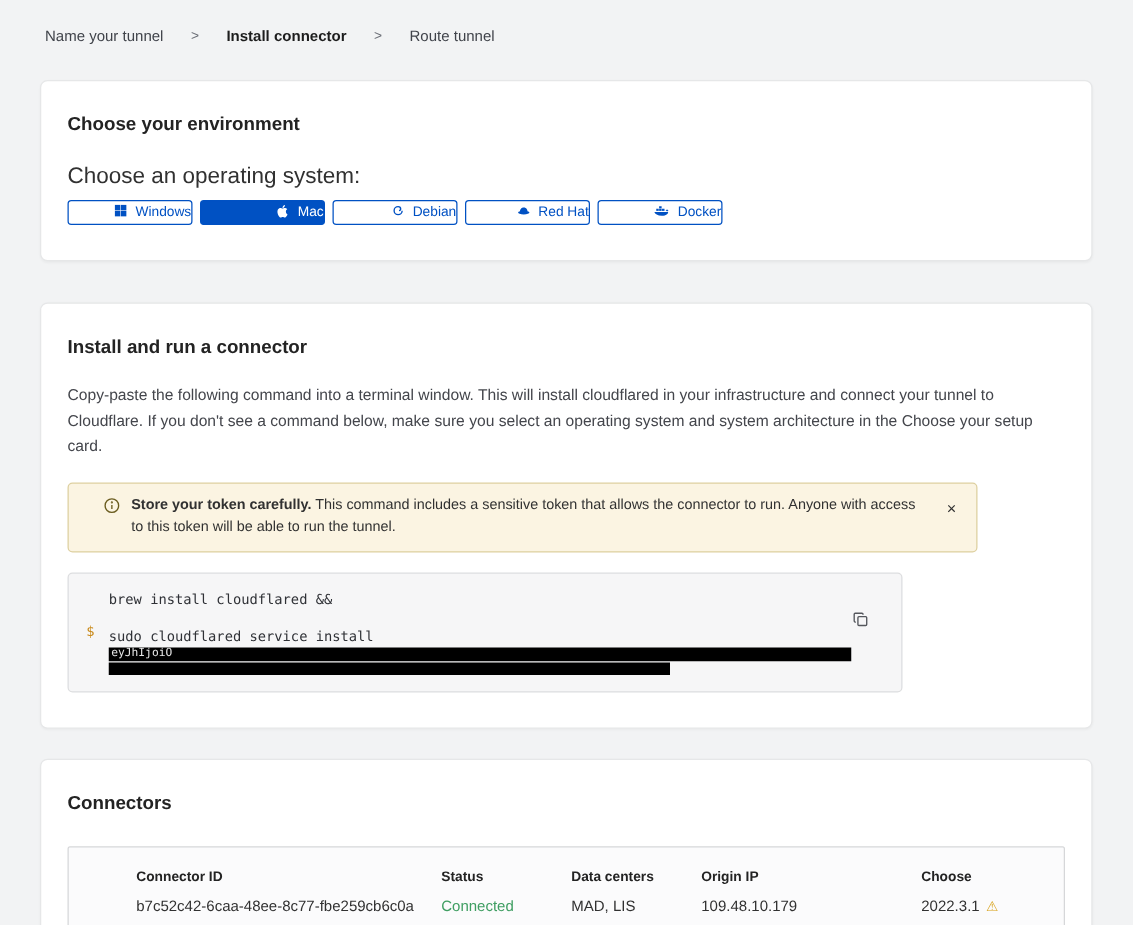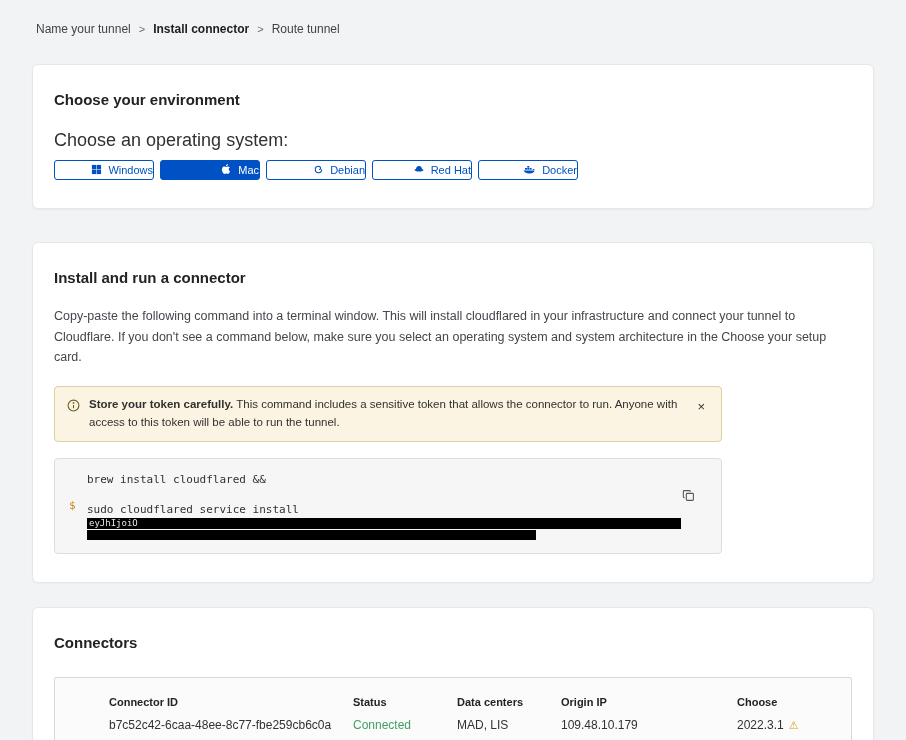--- a/index.html
+++ b/index.html
@@ -10,21 +10,21 @@
     color: #313131;
   }
 
   
   .breadcrumb {
     padding: 22px 0 0 36px;
     font-size: 12px;
     color: #40434a;
     display: flex;
     align-items: center;
-    gap: 8px;
+    gap: 22px;
   }
   .crumb { cursor: default; }
   .crumb.active { font-weight: bold; color: #1d1d1d; }
   .crumb-sep { color: #6b6e76; font-size: 11px; }
 
   
   .card {
     margin: 0 32px;
     background: #ffffff;
     border: 1px solid #e6e7e8;
@@ -58,25 +58,25 @@
   .install-desc {
     font-size: 12.5px;
     line-height: 1.65;
     color: #44464c;
     margin-top: 20px;
     max-width: 795px;
   }
 
   .alert {
     margin-top: 18px;
-    width: 668px;
+    width: 728px;
     background: #fbf4e2;
     border: 1px solid #ddcf9f;
     border-radius: 4px;
-    padding: 9px 10px 9px 12px;
+    padding: 9px 10px 9px 28px;
     display: flex;
     align-items: flex-start;
     gap: 9px;
   }
   .alert-icon { flex: none; margin-top: 2px; color: #6b5d20; }
   .alert-text { font-size: 11.5px; line-height: 1.55; color: #313131; flex: 1; }
   .alert-text b { font-weight: bold; }
   .alert-close {
     flex: none;
     font-size: 13px;

